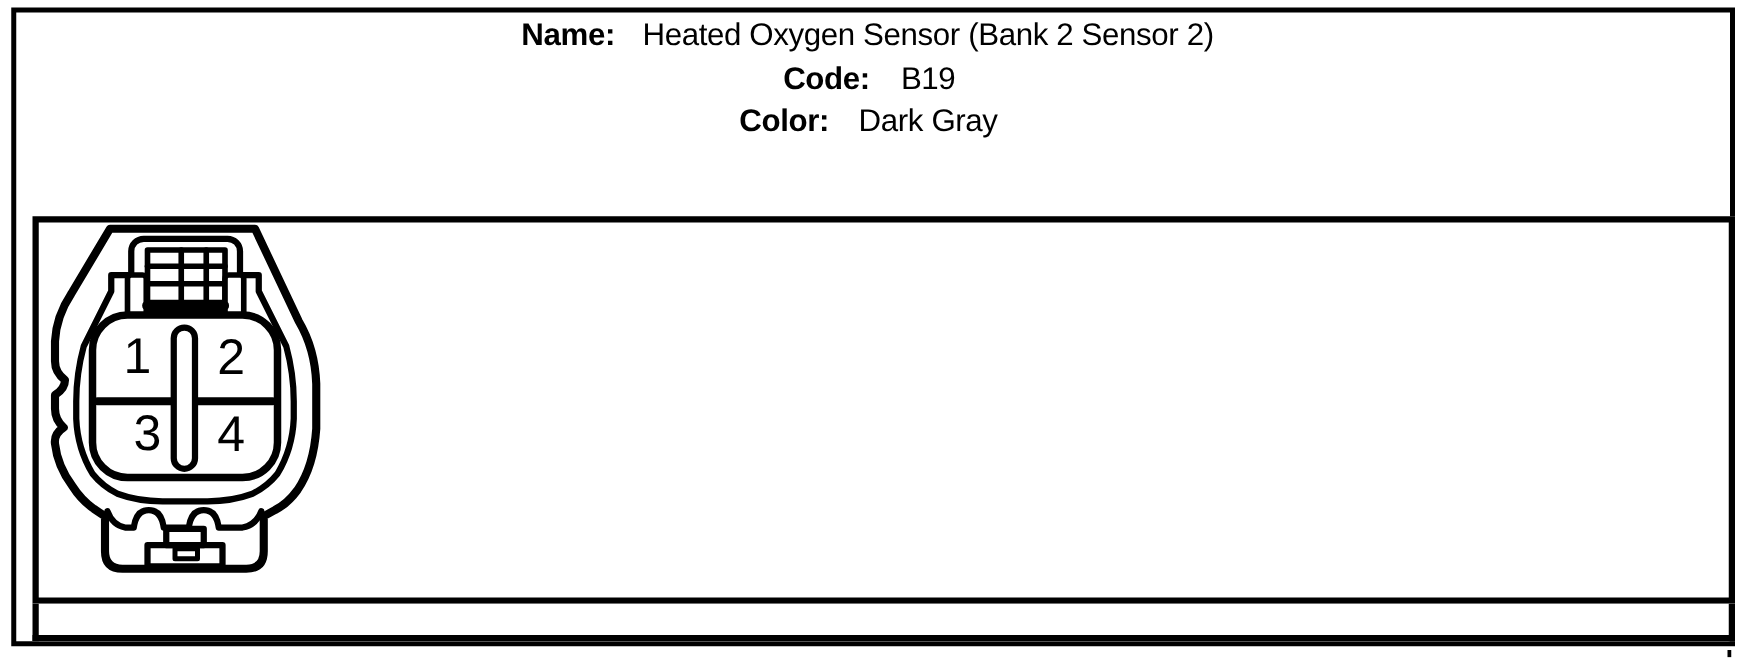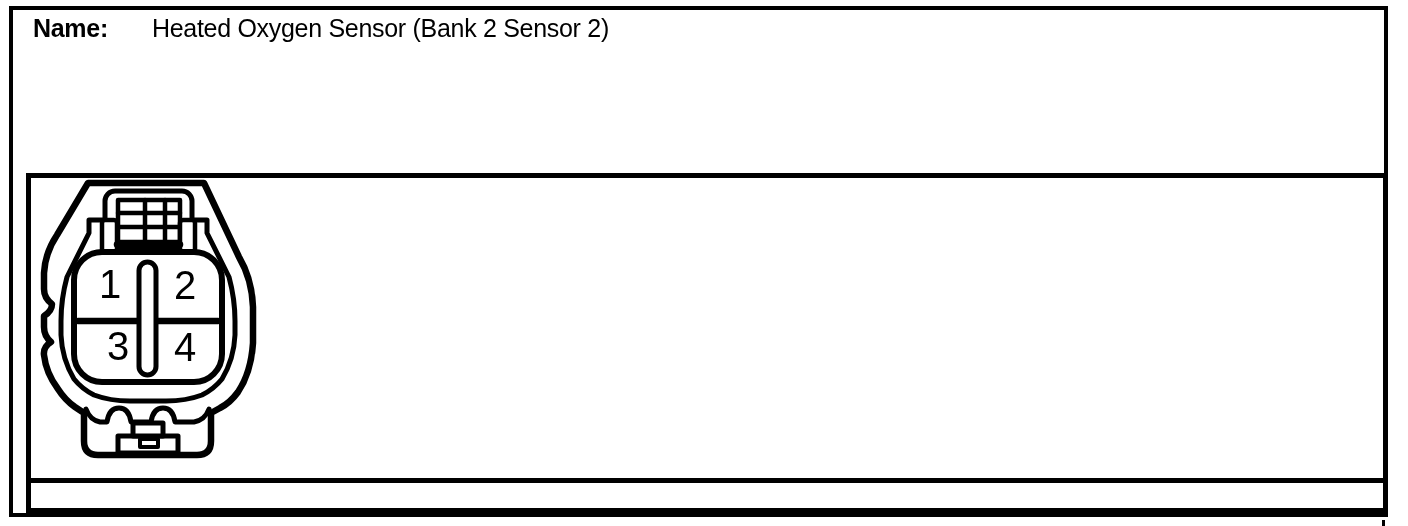--- a/index.html
+++ b/index.html
@@ -25,20 +25,21 @@
     height: 511px;
     border: 4px solid #000000;
     box-sizing: border-box;
   }
   
   .info-block {
     position: absolute;
     left: 33px;
     top: 11px;
     width: 1300px;
+    text-align: center;
   }
   .info-row {
     height: 34.5px;
     line-height: 34.5px;
     font-size: 25px;
     white-space: nowrap;
   }
   .info-label {
     display: inline-block;
     width: 119px;
@@ -99,20 +100,26 @@
 </head>
 <body>
 
 <div class="page">
 
   <div class="outer-frame"></div>
 
   <div class="info-block">
     <div class="info-row">
       <span class="info-label">Name:</span><span class="info-value">Heated Oxygen Sensor (Bank 2 Sensor 2)</span>
+    </div>
+    <div class="info-row">
+      <span class="info-label">Code:</span><span class="info-value">B19</span>
+    </div>
+    <div class="info-row">
+      <span class="info-label">Color:</span><span class="info-value">Dark Gray</span>
     </div>
   </div>
 
   <div class="main-box"></div>
 
   <svg class="connector-svg" viewBox="0 0 228 288" xmlns="http://www.w3.org/2000/svg">
     <g fill="none" stroke="#000000" stroke-linecap="round" stroke-linejoin="round">
 
       <path stroke-width="6.5" d="
         M 58,6

